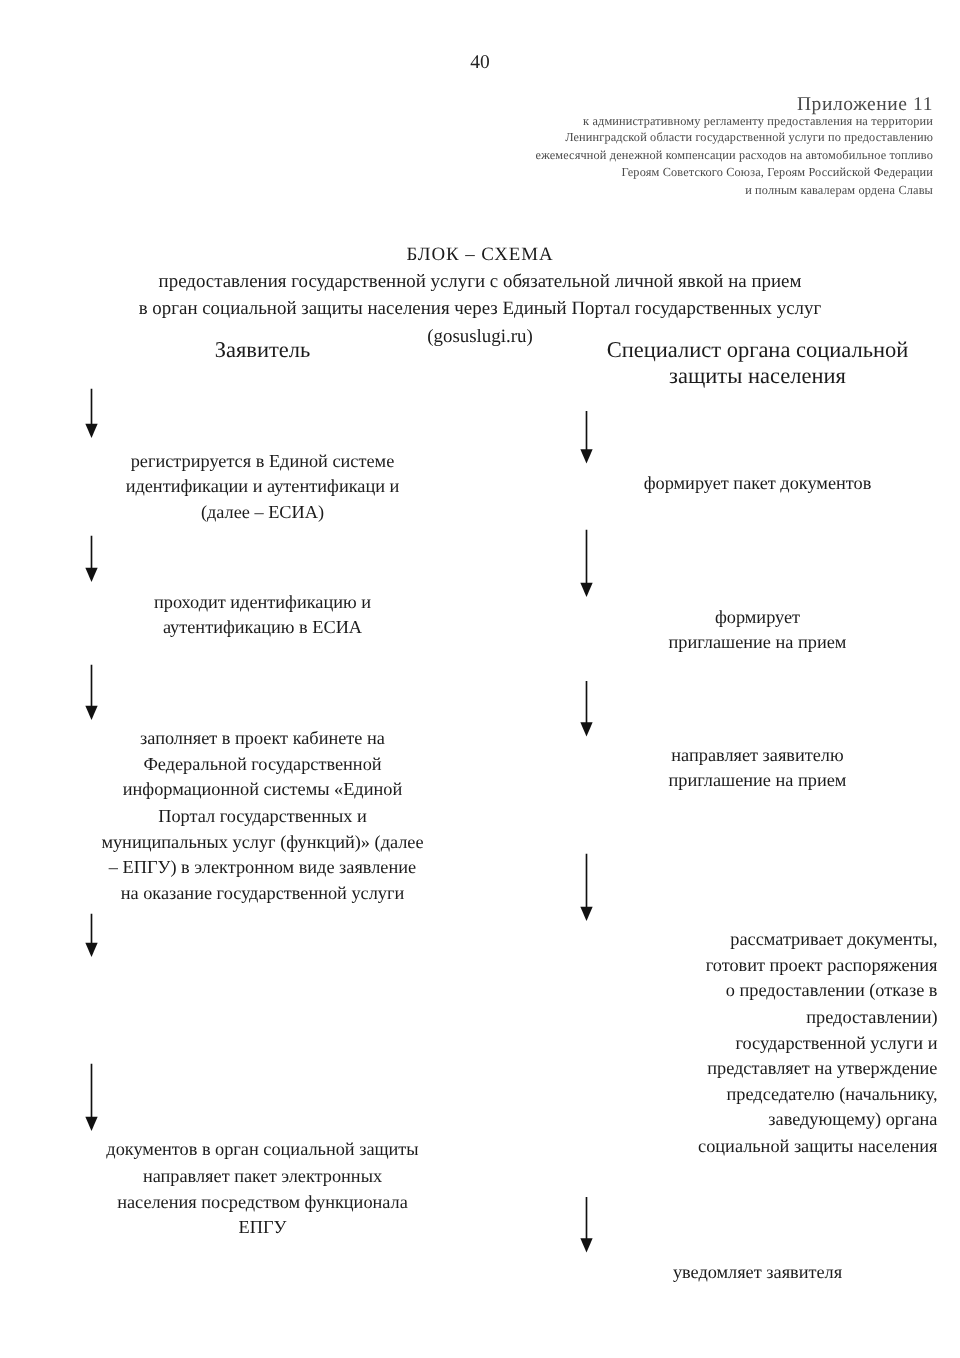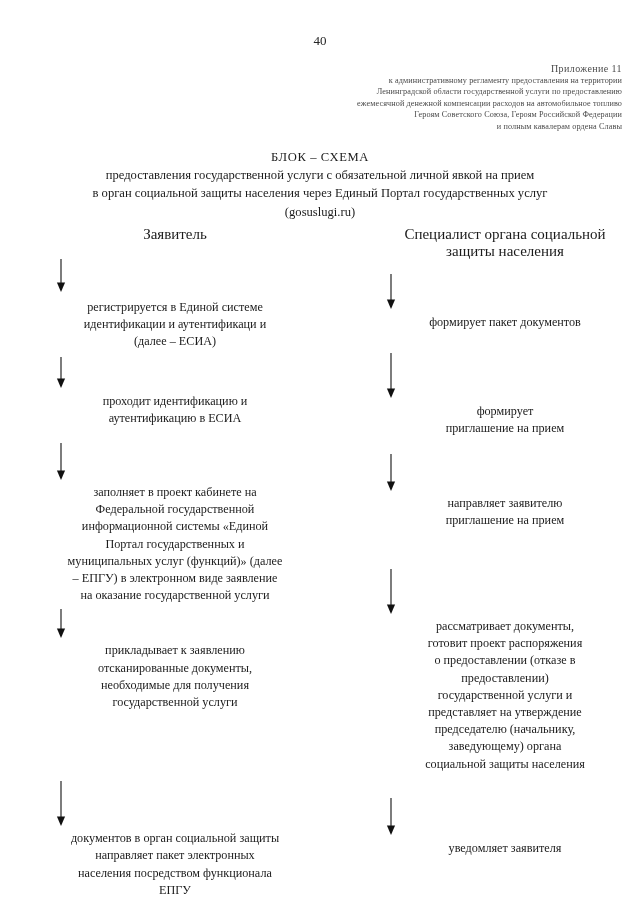--- a/index.html
+++ b/index.html
@@ -47,27 +47,27 @@
     line-height: 11.6px;
     color: #4a4a4a;
     letter-spacing: 0.1px;
   }
   .appendix-header .ln {
     display: block;
     white-space: nowrap;
   }
   .appendix-header .ln-1 {
     letter-spacing: 0.4px;
-    font-size: 10px;
+    font-size: 13px;
   }
 
   
   .title-block {
     position: absolute;
-    top: 148px;
+    top: 160px;
     left: 0;
     width: 640px;
     text-align: center;
     font-size: 12.6px;
     line-height: 18.2px;
     color: #1b1b1b;
   }
   .title-block .tl {
     display: block;
   }
@@ -186,26 +186,20 @@
       <span class="nl">на оказание государственной услуги</span>
     </div>
 
     <span class="arrow" style="margin-top:5px;">
       <svg width="12" height="30" viewBox="0 0 12 30" aria-hidden="true">
         <line x1="6" y1="0" x2="6" y2="21" stroke="#111111" stroke-width="1.1"></line>
         <polygon points="6,29 1.9,19.5 10.1,19.5" fill="#111111"></polygon>
       </svg>
     </span>
 
-    <div class="node" style="margin-top:3px;">
-      <span class="nl">прикладывает  к заявлению</span>
-      <span class="nl">отсканированные документы,</span>
-      <span class="nl">необходимые для получения</span>
-      <span class="nl">государственной услуги</span>
-    </div>
 
     <span class="arrow" style="margin-top:70px;">
       <svg width="12" height="46" viewBox="0 0 12 46" aria-hidden="true">
         <line x1="6" y1="0" x2="6" y2="37" stroke="#111111" stroke-width="1.1"></line>
         <polygon points="6,45 1.9,35.5 10.1,35.5" fill="#111111"></polygon>
       </svg>
     </span>
 
     <div class="node" style="margin-top:3px; width:258px; margin-left:-9px;">
       <span class="nl">документов в орган социальной защиты</span>
@@ -258,21 +252,21 @@
       <span class="nl">приглашение на прием</span>
     </div>
 
     <span class="arrow" style="margin-top:40px;">
       <svg width="12" height="46" viewBox="0 0 12 46" aria-hidden="true">
         <line x1="6" y1="0" x2="6" y2="37" stroke="#111111" stroke-width="1.1"></line>
         <polygon points="6,45 1.9,35.5 10.1,35.5" fill="#111111"></polygon>
       </svg>
     </span>
 
-    <div class="node" style="margin-top:3px;">
+    <div class="node" style="margin-top:3px;text-align:right;">
       <span class="nl">рассматривает документы,</span>
       <span class="nl">готовит проект распоряжения</span>
       <span class="nl">о предоставлении (отказе в</span>
       <span class="nl">предоставлении)</span>
       <span class="nl">государственной услуги и</span>
       <span class="nl">представляет на утверждение</span>
       <span class="nl">председателю (начальнику,</span>
       <span class="nl">заведующему) органа</span>
       <span class="nl">социальной защиты населения</span>
     </div>

